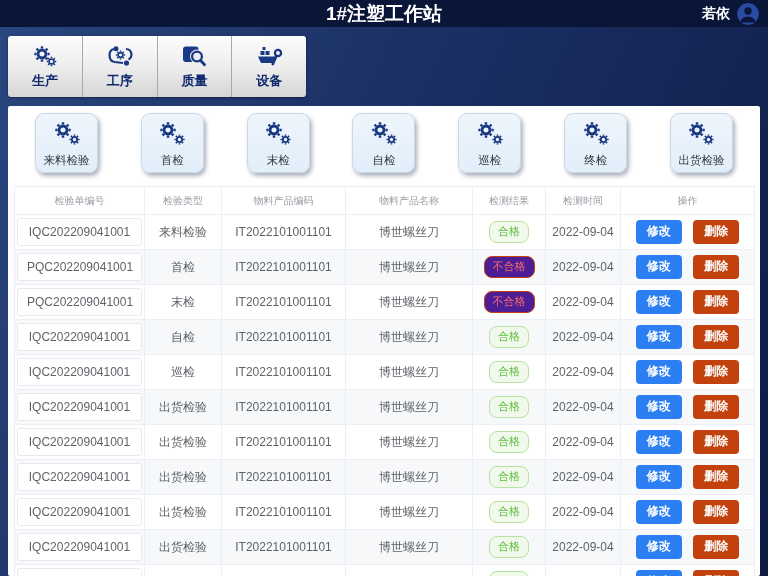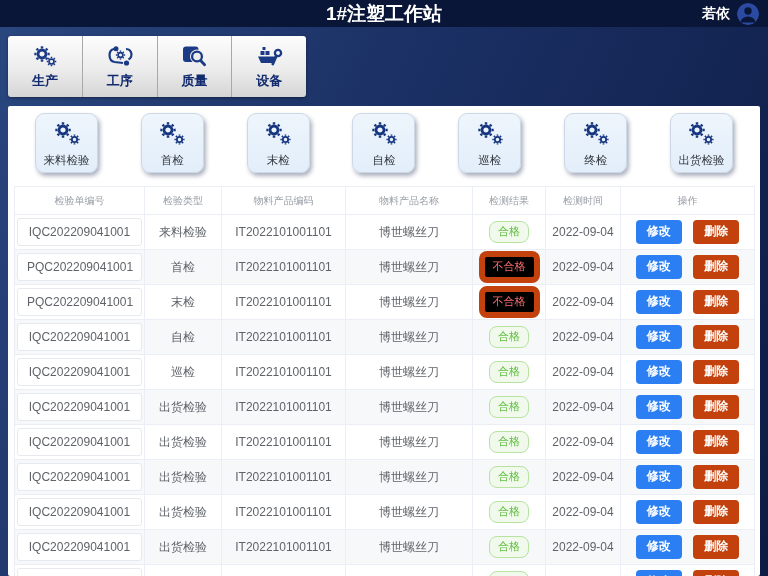--- a/index.html
+++ b/index.html
@@ -75,21 +75,21 @@
   .qc-table tbody tr:nth-child(even) td.cell-id { background:#f7f8fa; }
   .id-box {
     background:#fff; border:1px solid #e6e9ee; border-radius:3px;
     height:28px; line-height:26px; text-align:center; padding:0 9px;
     overflow:hidden; white-space:nowrap;
   }
   .badge {
     display:inline-block; font-size:11px; padding:3px 8px; border-radius:8px; line-height:1.2;
   }
   .badge.pass { color:#5fbf3f; background:#f0f9eb; border:1px solid #b7e3a1; }
-  .badge.fail { color:#f56c6c; background:#000000; border:6px solid #c2410c; }
+  .badge.fail { color:#f56c6c; background:#4c1d95; border:1px solid #c2410c; }
   .act-btn {
     display:inline-block; font-size:12px; font-weight:bold; color:#fff;
     padding:5px 11px; border:none; border-radius:4px; cursor:pointer; line-height:1.1;
     font-family:"Liberation Sans","DejaVu Sans",sans-serif;
   }
   .act-btn.edit { background:#2b7ff2; margin-right:8px; }
   .act-btn.del  { background:#c2410c; }
 
   .defs-hidden { position:absolute; width:0; height:0; }
 </style>

